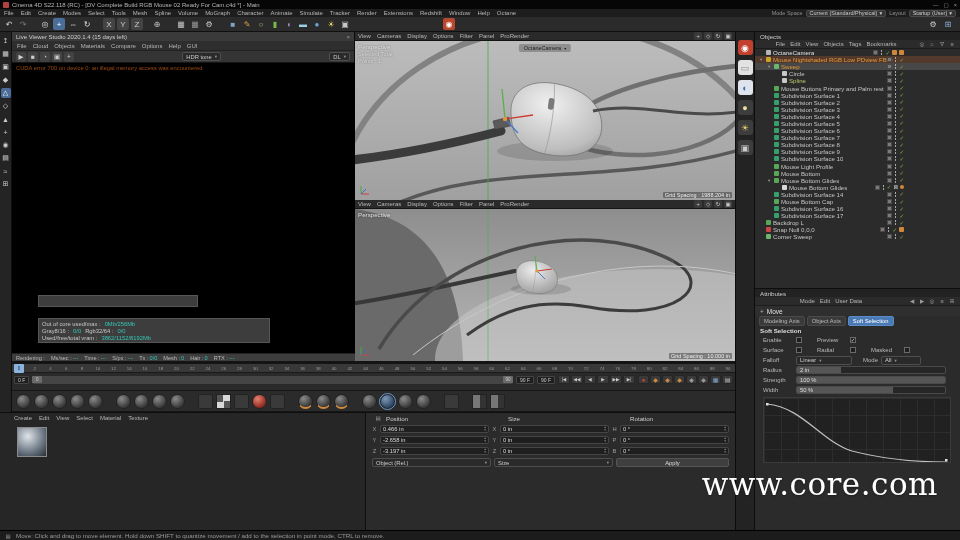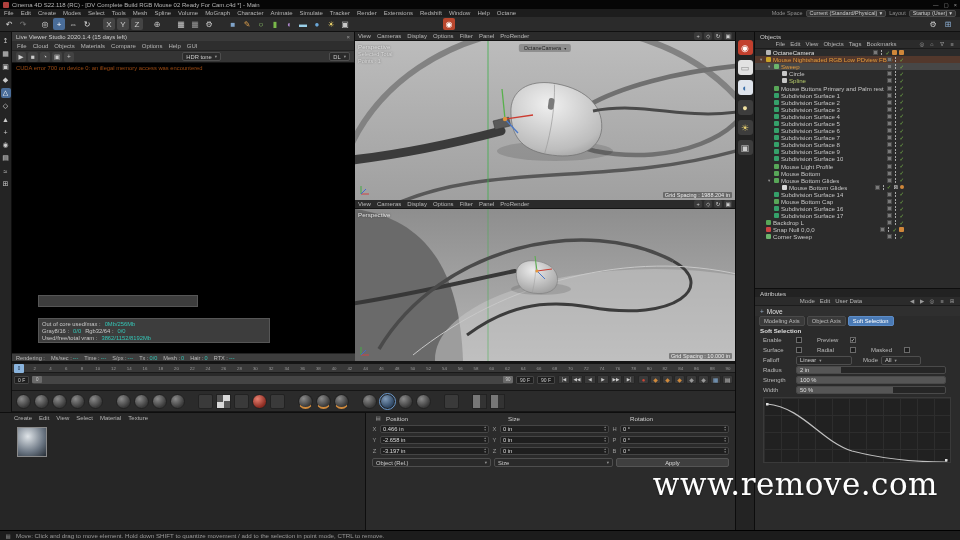--- a/index.html
+++ b/index.html
@@ -1048,17 +1048,17 @@
         <span class="car" style="margin-left:auto">▾</span>
       </span>
     <span class="dd">
         <span>Size</span>
         <span class="car" style="margin-left:auto">▾</span>
       </span>
     <span class="btn">Apply</span>
   </div>
 </div>
 
-<div id="watermark" class="p">www.remove.com</div>
+<div id="watermark" class="p">www.core.com</div>
 <div id="statusbar" class="p">
   <span class="ic" style="width:8px;height:8px;font-size:5.5px;color:#777">▦</span>
   <span>Move: Click and drag to move element. Hold down SHIFT to quantize movement / add to the selection in point mode, CTRL to remove.</span>
 </div>
 
 </body></html>

